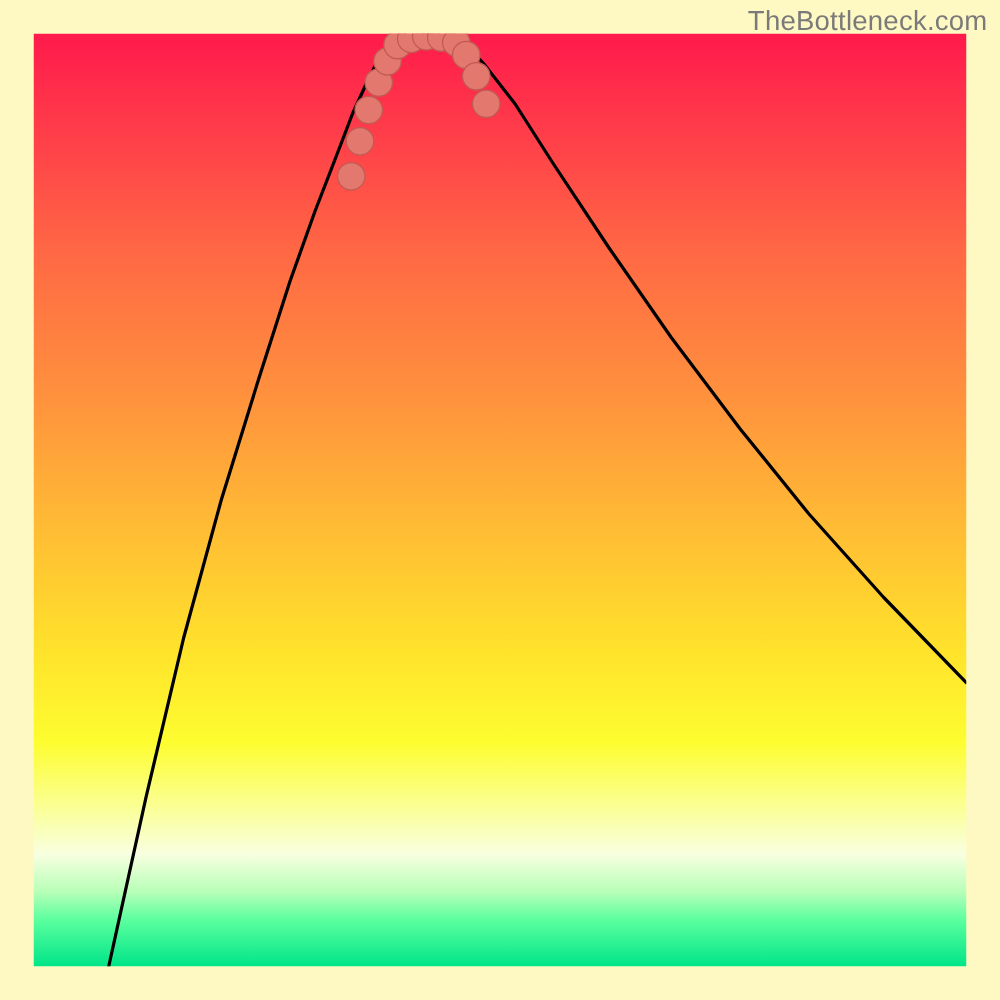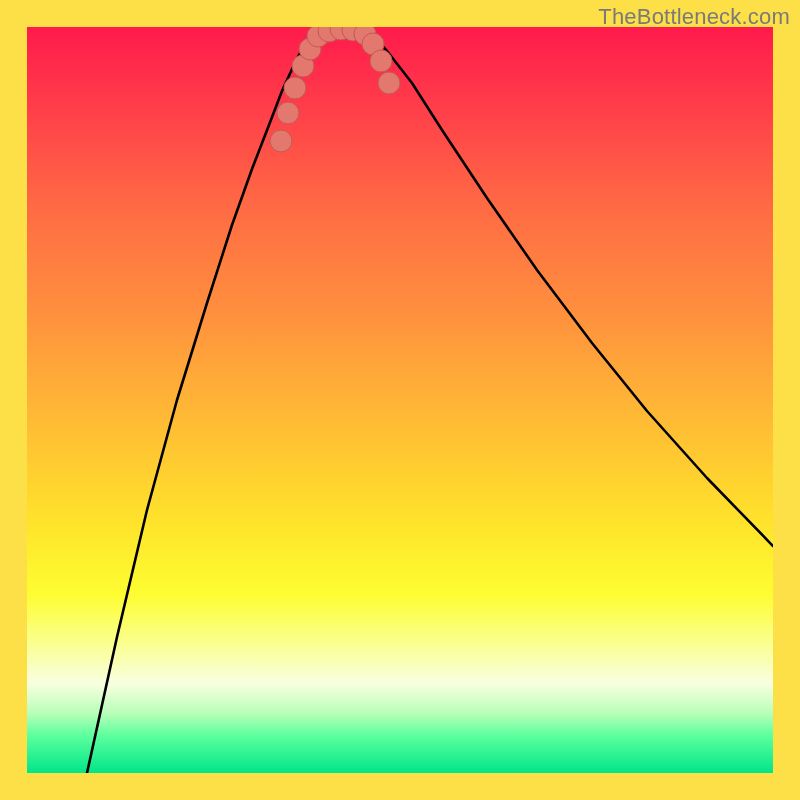--- a/index.html
+++ b/index.html
@@ -10,21 +10,21 @@
     background: #000;
     overflow: hidden;
     font-family: Arial, Helvetica, sans-serif;
   }
   .frame {
     position: absolute;
     left: 0;
     top: 0;
     width: 800px;
     height: 800px;
-    background: #fde047;
+    background: #fef9c3;
   }
   .plot {
     position: absolute;
     left: 27px;
     top: 27px;
     width: 746px;
     height: 746px;
     background: linear-gradient(to bottom,
       #ff1a4b 0%,
       #ff3b4a 10%,

